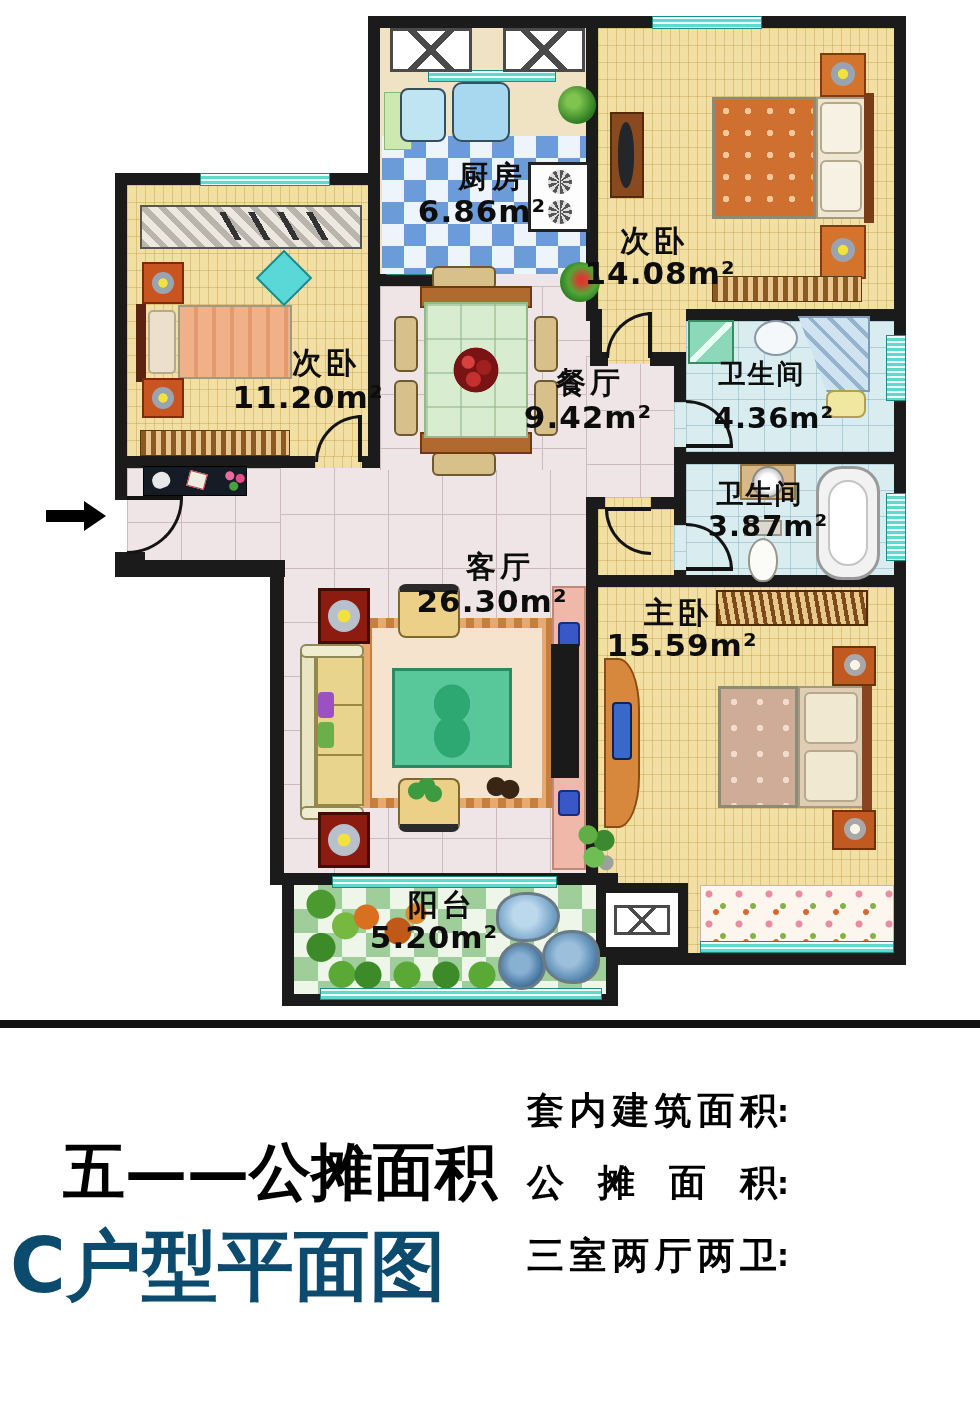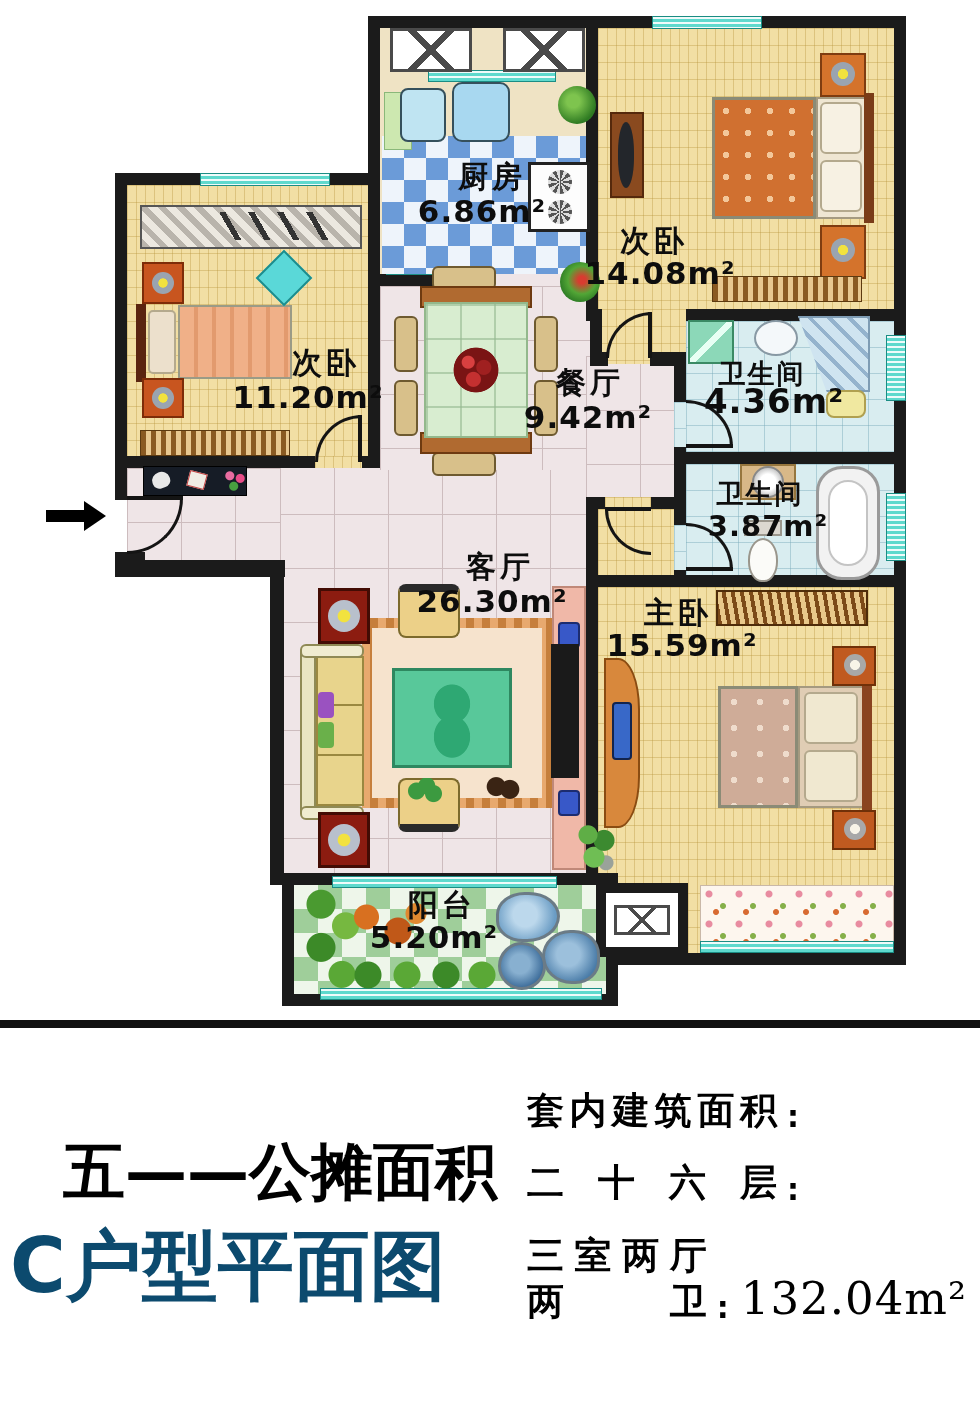--- a/index.html
+++ b/index.html
@@ -47,21 +47,21 @@
   .divider{position:absolute;left:0;top:1020px;width:980px;height:8px;background:#111;}
   .t-building{position:absolute;left:40px;top:1046px;width:480px;text-align:center;
     font-size:66px;font-weight:bold;color:#000;white-space:nowrap;}
   .t-floors{position:absolute;left:20px;top:1130px;width:520px;text-align:center;
     font-size:62px;font-weight:bold;color:#000;white-space:nowrap;}
   .t-title{position:absolute;left:10px;top:1216px;width:540px;text-align:left;
     font-size:76px;font-weight:bold;color:#0c4a6e;white-space:nowrap;}
   .t-layout{position:absolute;left:60px;top:1326px;width:440px;text-align:center;
     font-size:44px;font-weight:bold;color:#000;white-space:nowrap;}
   .stats{position:absolute;left:527px;top:1088px;width:440px;}
-  .srow{display:flex;align-items:flex-end;margin-bottom:26px;gap:10px;}
+  .srow{display:flex;align-items:center;margin-bottom:26px;}
   .slabel{display:inline-block;width:250px;font-size:37px;font-weight:600;color:#000;
     text-align:justify;text-align-last:justify;line-height:1.25;}
   .scolon{font-size:30px;font-weight:bold;margin:0 2px 0 0;}
   .svalue{font-family:"DejaVu Serif","Liberation Serif",serif;font-size:45px;color:#000;letter-spacing:1px;}
   .note{position:absolute;left:532px;top:1318px;font-size:25px;font-weight:bold;color:#000;white-space:nowrap;}
 </style>
 </head>
 <body>
 
 <div id="stage">
@@ -241,21 +241,21 @@
   <div class="rname" style="left:654px;top:226px;">次卧</div>
   <div class="rarea" style="left:660px;top:258px;">14.08m²</div>
 
   <div class="rname" style="left:326px;top:348px;">次卧</div>
   <div class="rarea" style="left:308px;top:382px;">11.20m²</div>
 
   <div class="rname" style="left:590px;top:368px;">餐厅</div>
   <div class="rarea" style="left:588px;top:402px;">9.42m²</div>
 
   <div class="rname" style="left:762px;top:360px;font-size:27px;letter-spacing:2px;">卫生间</div>
-  <div class="rarea" style="left:774px;top:384px;font-size:34px;">4.36m²</div>
+  <div class="rarea" style="left:774px;top:404px;font-size:29px;">4.36m²</div>
 
   <div class="rname" style="left:760px;top:480px;font-size:27px;letter-spacing:2px;">卫生间</div>
   <div class="rarea" style="left:768px;top:512px;font-size:29px;">3.87m²</div>
 
   <div class="rname" style="left:500px;top:552px;">客厅</div>
   <div class="rarea" style="left:492px;top:586px;">26.30m²</div>
 
   <div class="rname" style="left:678px;top:598px;">主卧</div>
   <div class="rarea" style="left:682px;top:630px;">15.59m²</div>
 
@@ -266,24 +266,23 @@
 
   <div class="t-floors">五——公摊面积</div>
   <div class="t-title">C户型平面图</div>
 
   <div class="stats">
     <div class="srow">
       <span class="slabel">套内建筑面积</span>
         <span class="scolon">:</span>
     </div>
     <div class="srow">
-      <span class="slabel">二十六层</span>
+      <span class="slabel">公摊面积</span>
         <span class="scolon">:</span>
     </div>
     <div class="srow">
       <span class="slabel">三室两厅两卫</span>
         <span class="scolon">:</span>
-        <span class="svalue">132.04m²</span>
     </div>
   </div>
 
 
 </div>
 
 </body></html>

